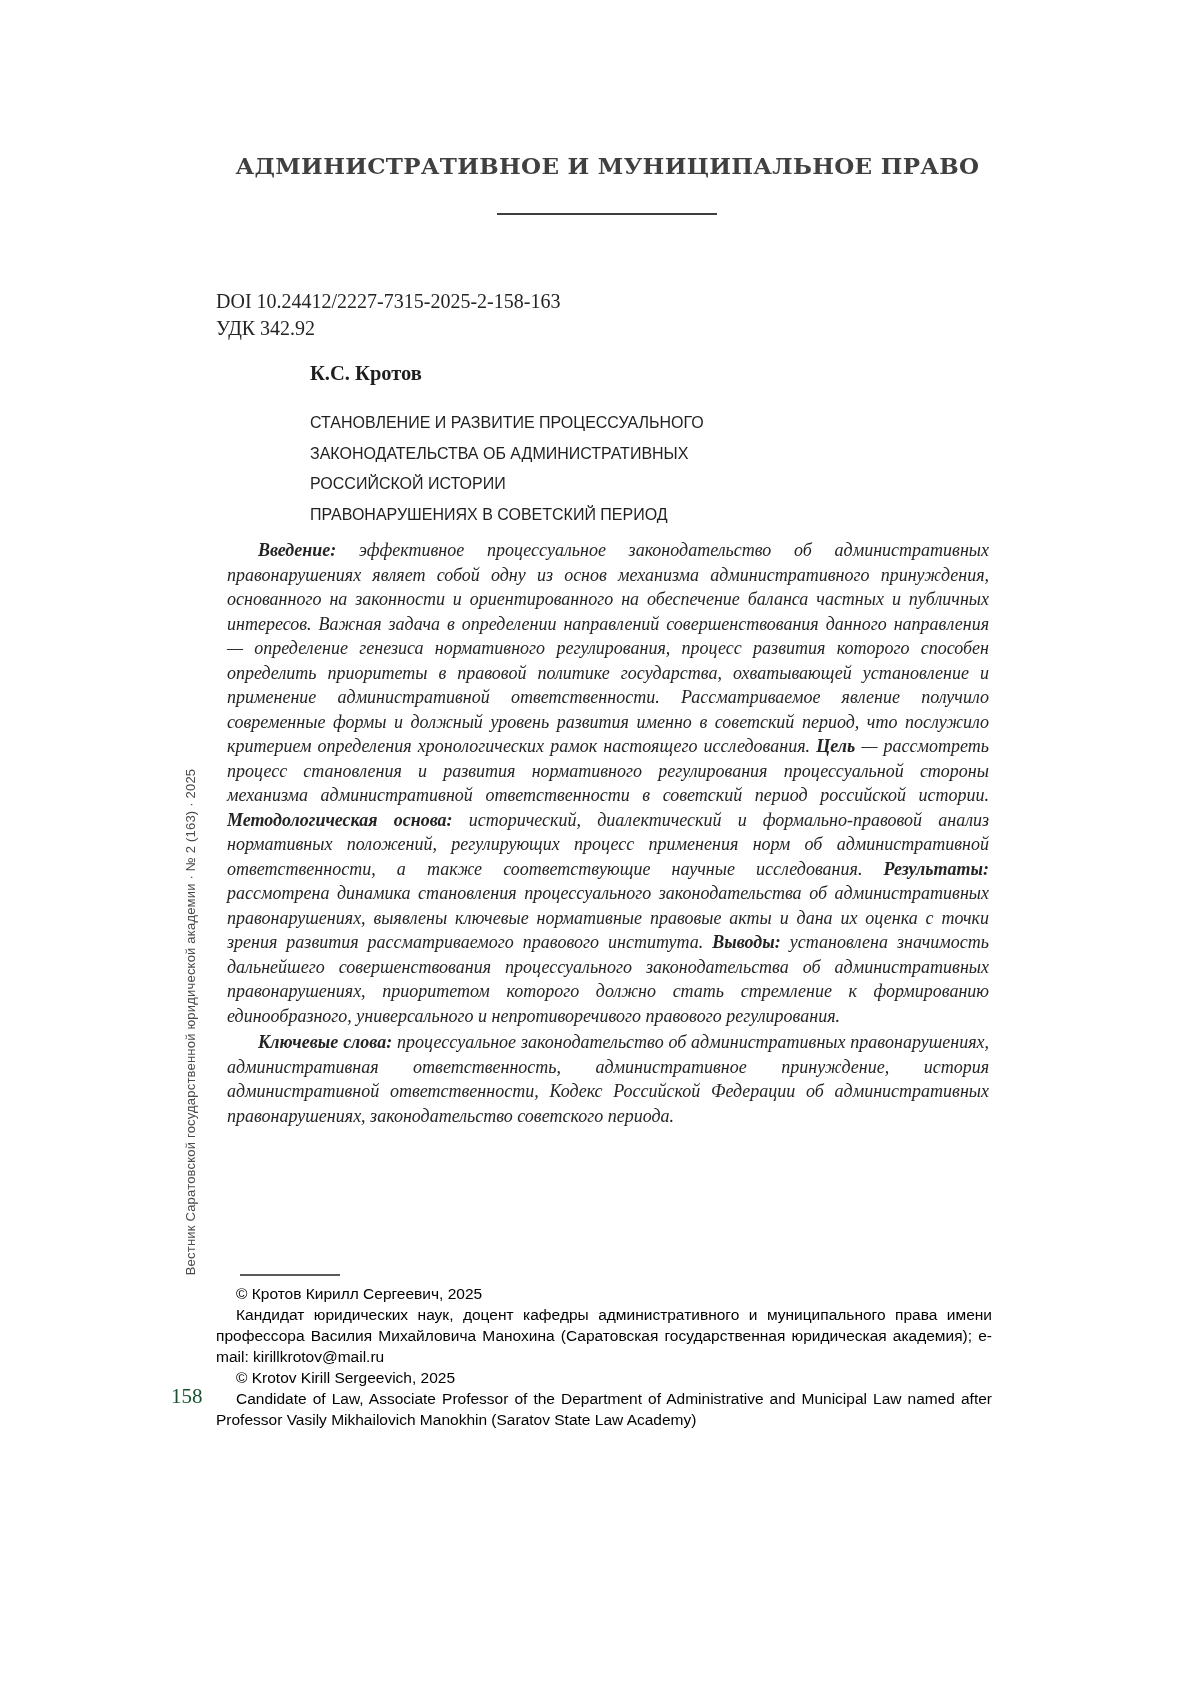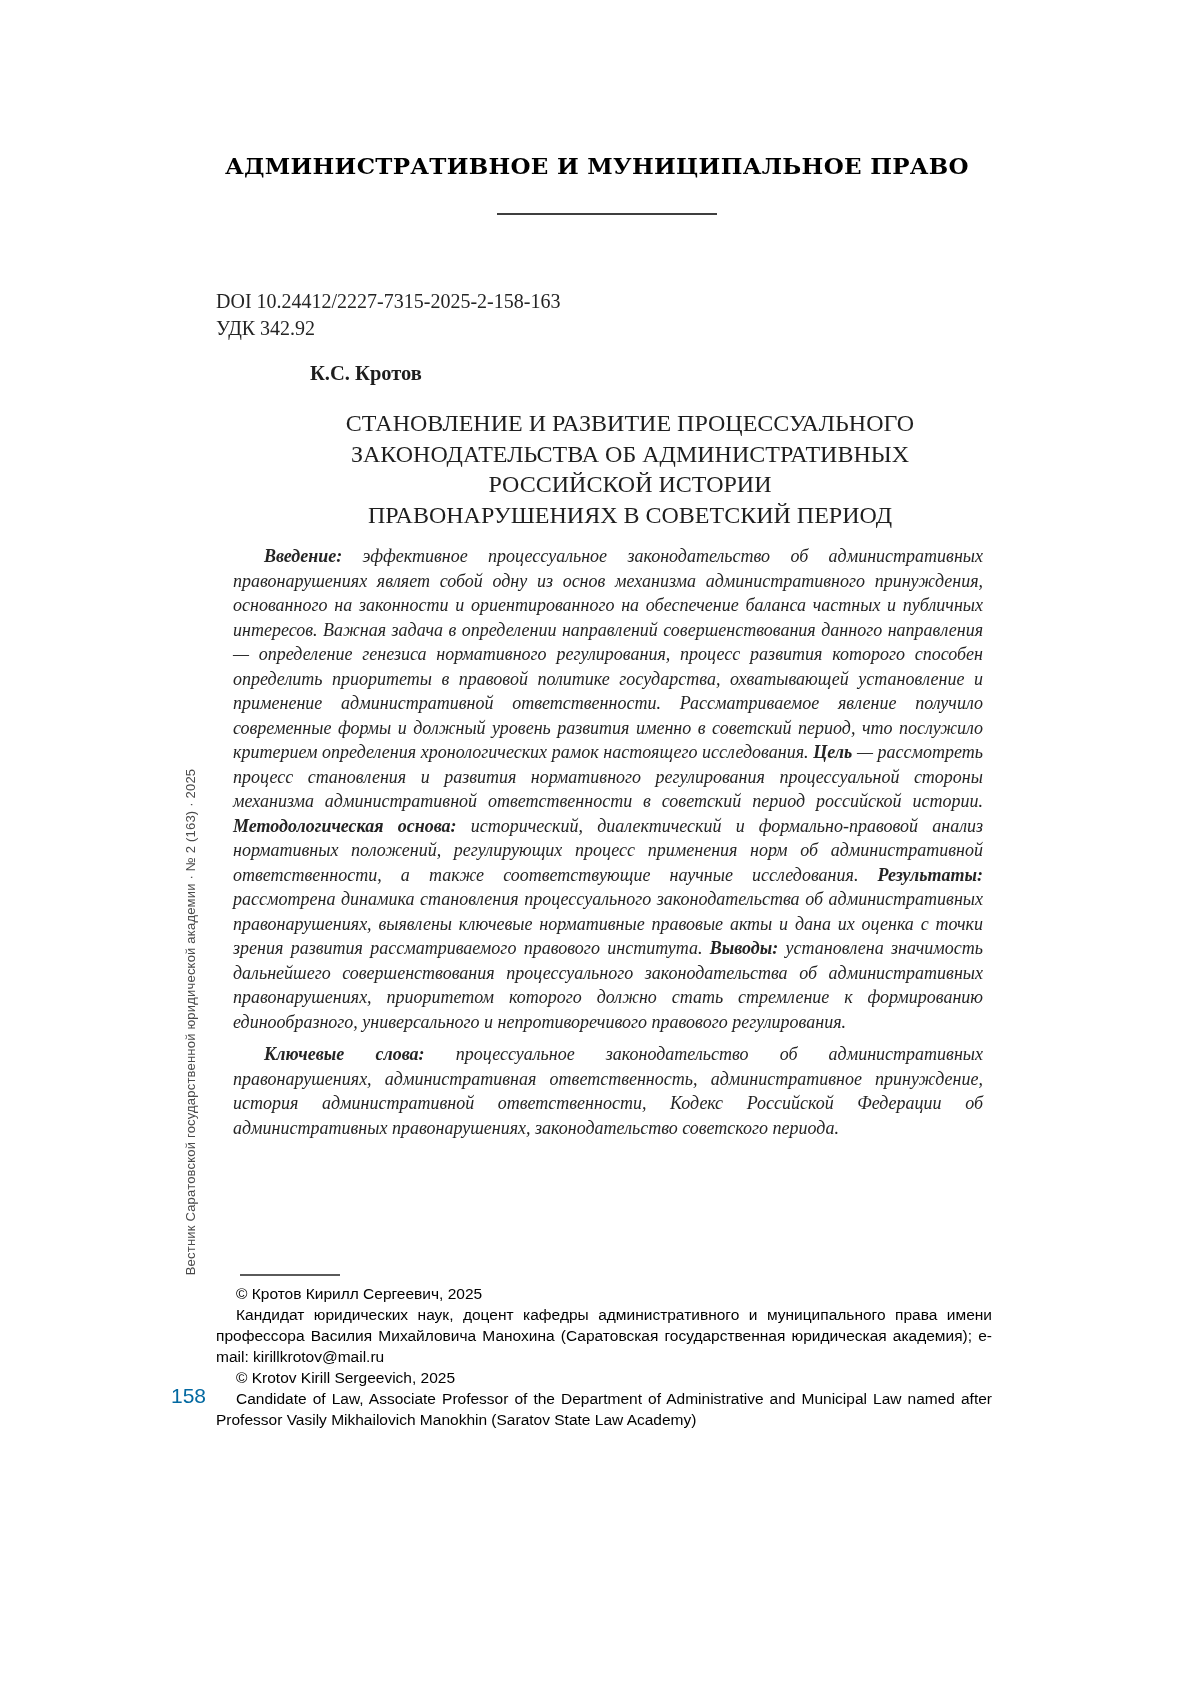--- a/index.html
+++ b/index.html
@@ -13,26 +13,26 @@
     font-family: "Liberation Serif", serif;
     overflow: hidden;
   }
 
   
   .section-header {
     position: absolute;
     left: 225px;
     top: 152px;
     width: 765px;
-    text-align: left;
+    text-align: center;
     font-family: "DejaVu Serif", "Liberation Serif", serif;
     font-weight: 700;
     font-size: 23px;
     letter-spacing: 0.3px;
-    color: #000000;
+    color: #404040;
   }
   .header-rule {
     position: absolute;
     left: 497px;
     top: 213px;
     width: 220px;
     height: 0;
     border-top: 2.5px solid #3f3f3f;
   }
 
@@ -55,41 +55,40 @@
     font-size: 20.5px;
     color: #1e1e1e;
   }
 
   
   .article-title {
     position: absolute;
     left: 310px;
     top: 408px;
     width: 640px;
-    font-family: Liberation Serif, serif;
-    font-size: 24px;
+    font-family: Liberation Sans, sans-serif;
+    font-size: 16px;
     line-height: 30.5px;
     font-weight: 400;
     color: #1f1f1f;
-    text-align: center;
   }
 
   
   .abstract-block {
     position: absolute;
     left: 225px;
     top: 536px;
     width: 766px;
     font-style: italic;
     font-size: 18px;
     line-height: 24.5px;
     text-align: justify;
     color: #242424;
   }
-  .abstract-block p { margin: 8px; text-indent: 31px; }
+  .abstract-block p { margin: 2px; text-indent: 31px; }
   .abstract-block b { font-weight: 700; }
 
   
   .footnote-rule {
     position: absolute;
     left: 240px;
     top: 1274px;
     width: 100px;
     height: 0;
     border-top: 2.5px solid #5a5a5a;
@@ -106,23 +105,23 @@
   }
   .footnote p { margin: 0; }
   .footnote .fn-indent { text-indent: 20px; }
   .footnote .fn-just { text-align: justify; text-indent: 20px; }
 
   
   .page-number {
     position: absolute;
     left: 171px;
     top: 1384px;
-    font-family: Liberation Sans, sans-serif;
+    font-family: Liberation Serif, serif;
     font-size: 21px;
-    color: #0369a1;
+    color: #14532d;
   }
 
   
   .sidebar-text {
     position: absolute;
     left: 190px;
     top: 1022px;
     width: 520px;
     transform: translate(-50%, -50%) rotate(-90deg);
     text-align: center;

